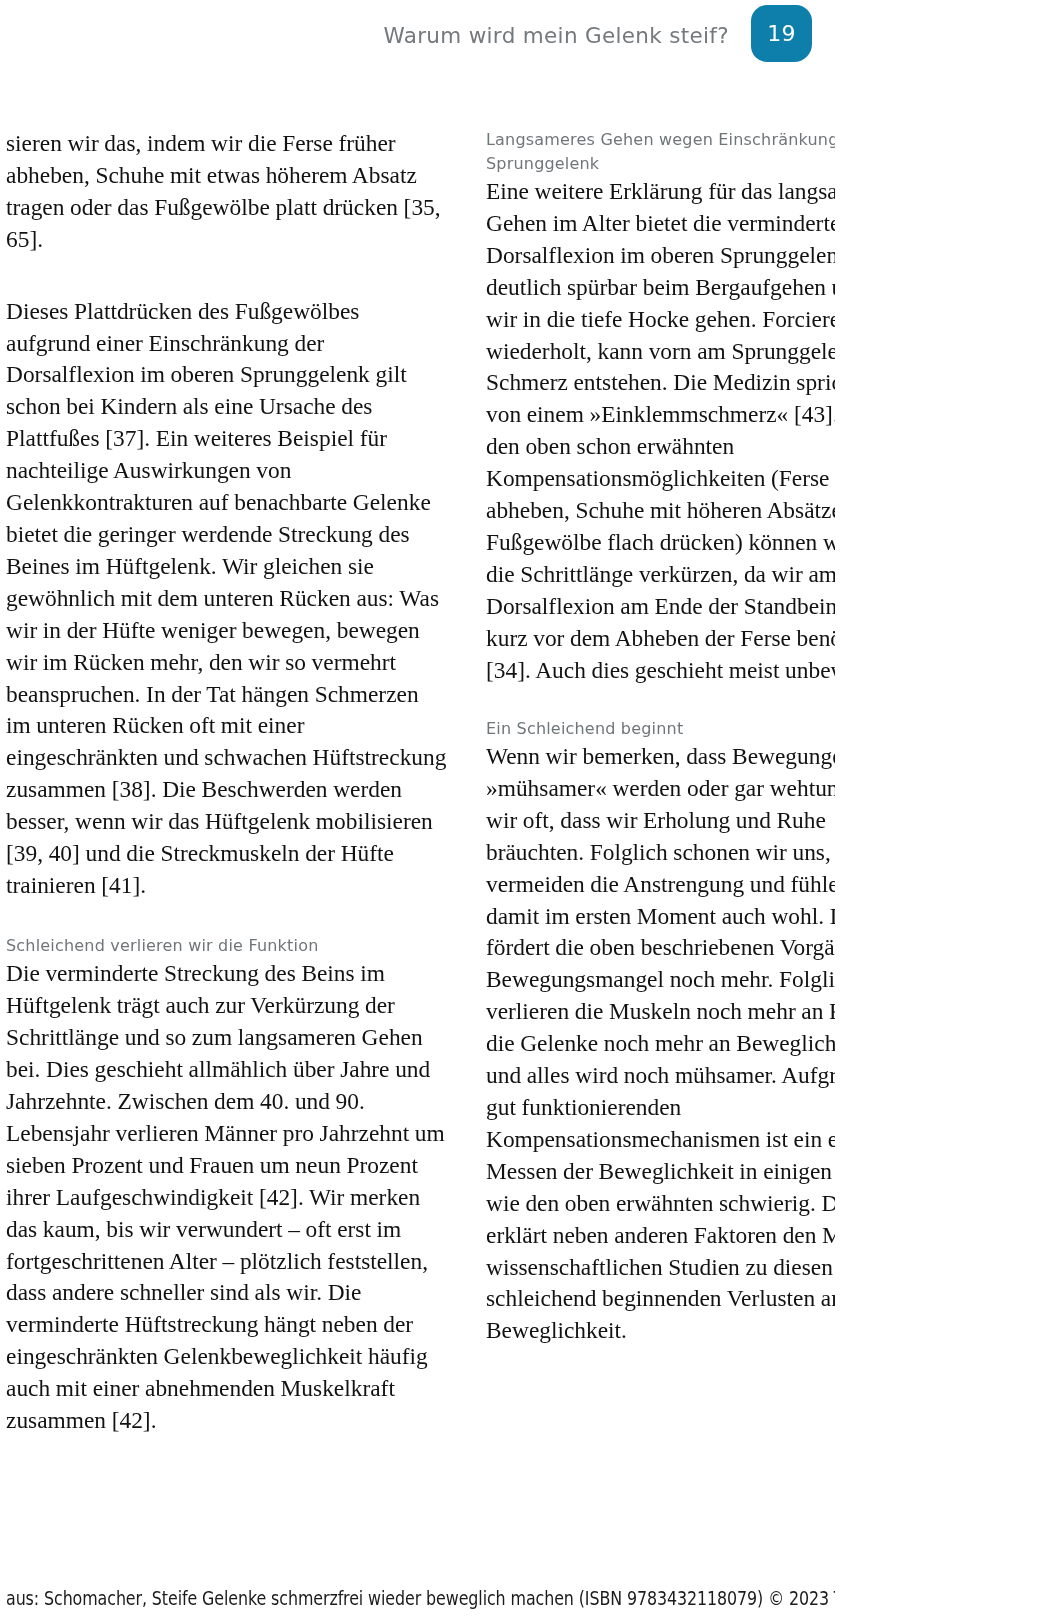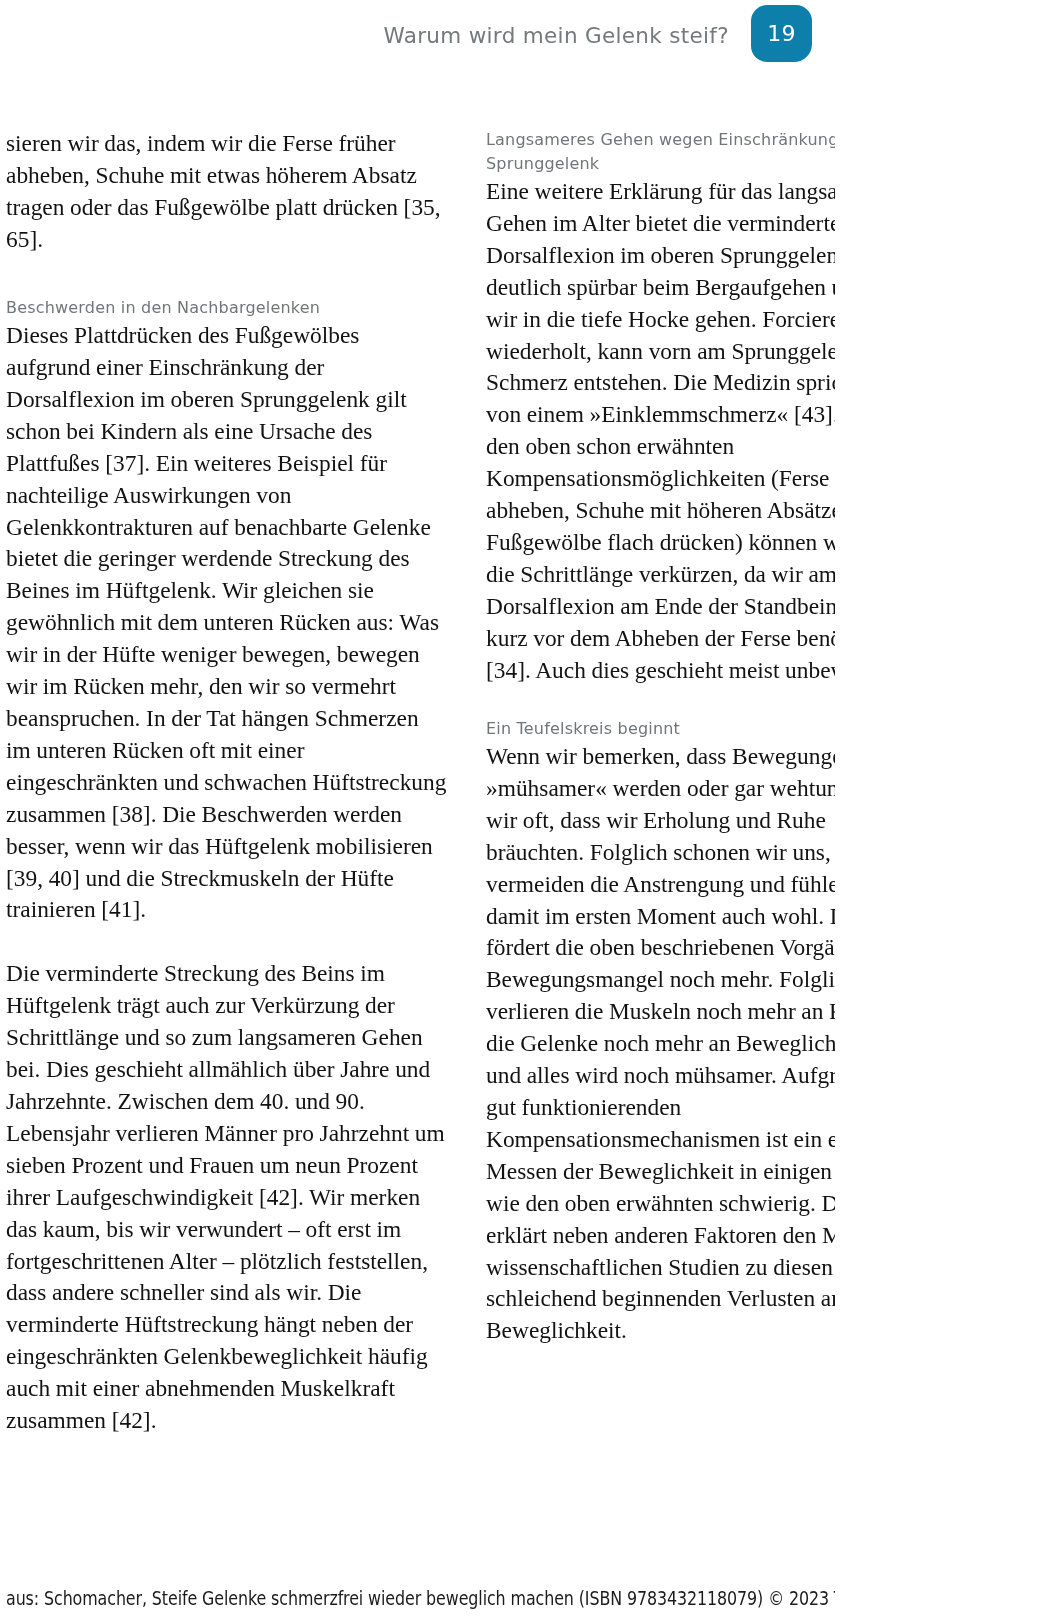--- a/index.html
+++ b/index.html
@@ -131,43 +131,43 @@
 
   <div class="columns">
 
     <div class="column">
 
       <p class="body-text">sieren wir das, indem wir die Ferse früher abheben, Schuhe mit etwas höherem Absatz tragen oder das Fußgewölbe platt drücken [35, 65].</p>
 
       <div class="gap-lg"></div>
 
       <div class="sect">
-        <h2 class="heading" style="color: rgb(111, 118, 122);">Beschwerden in den Nachbargelenken</h2>
         <p class="body-text">Dieses Plattdrücken des Fußgewölbes aufgrund einer Einschränkung der Dorsalflexion im oberen Sprunggelenk gilt schon bei Kindern als eine Ursache des Plattfußes [37]. Ein weiteres Beispiel für nachteilige Auswirkungen von Gelenkkontrakturen auf benachbarte Gelenke bietet die geringer werdende Streckung des Beines im Hüftgelenk. Wir gleichen sie gewöhnlich mit dem unteren Rücken aus: Was wir in der Hüfte weniger bewegen, bewegen wir im Rücken mehr, den wir so vermehrt beanspruchen. In der Tat hängen Schmerzen im unteren Rücken oft mit einer eingeschränkten und schwachen Hüftstreckung zusammen [38]. Die Beschwerden werden besser, wenn wir das Hüftgelenk mobilisieren [39, 40] und die Streckmuskeln der Hüfte trainieren [41].</p>
       </div>
 
       <div class="gap-md"></div>
 
       <div class="sect">
+        <h2 class="heading" style="color: rgb(111, 118, 122);">Schleichend verlieren wir die Funktion</h2>
         <p class="body-text">Die verminderte Streckung des Beins im Hüftgelenk trägt auch zur Verkürzung der Schrittlänge und so zum langsameren Gehen bei. Dies geschieht allmählich über Jahre und Jahrzehnte. Zwischen dem 40. und 90. Lebensjahr verlieren Männer pro Jahrzehnt um sieben Prozent und Frauen um neun Prozent ihrer Laufgeschwindigkeit [42]. Wir merken das kaum, bis wir verwundert – oft erst im fortgeschrittenen Alter – plötzlich feststellen, dass andere schneller sind als wir. Die verminderte Hüftstreckung hängt neben der eingeschränkten Gelenkbeweglichkeit häufig auch mit einer abnehmenden Muskelkraft zusammen [42].</p>
       </div>
 
     </div>
 
     <div class="column">
 
       <div class="sect">
         <h2 class="heading" style="color: rgb(111, 118, 122);">Langsameres Gehen wegen Einschränkung im Sprunggelenk</h2>
         <p class="body-text">Eine weitere Erklärung für das langsamere Gehen im Alter bietet die verminderte Dorsalflexion im oberen Sprunggelenk. Sie ist deutlich spürbar beim Bergaufgehen und wenn wir in die tiefe Hocke gehen. Forcieren wir das wiederholt, kann vorn am Sprunggelenk Schmerz entstehen. Die Medizin spricht dann von einem »Einklemmschmerz« [43]. Neben den oben schon erwähnten Kompensationsmöglichkeiten (Ferse früher abheben, Schuhe mit höheren Absätzen, Fußgewölbe flach drücken) können wir auch die Schrittlänge verkürzen, da wir am meisten Dorsalflexion am Ende der Standbeinphase kurz vor dem Abheben der Ferse benötigen [34]. Auch dies geschieht meist unbewusst.</p>
       </div>
 
       <div class="gap-sm"></div>
 
       <div class="sect">
-        <h2 class="heading" style="color: rgb(111, 118, 122);">Ein Teufelskreis beginnt</h2>
+        <h2 class="heading" style="color: rgb(111, 118, 122);">Ein Schleichend beginnt</h2>
         <p class="body-text">Wenn wir bemerken, dass Bewegungen »mühsamer« werden oder gar wehtun, glauben wir oft, dass wir Erholung und Ruhe bräuchten. Folglich schonen wir uns, vermeiden die Anstrengung und fühlen uns damit im ersten Moment auch wohl. Doch dies fördert die oben beschriebenen Vorgänge bei Bewegungsmangel noch mehr. Folglich verlieren die Muskeln noch mehr an Kraft und die Gelenke noch mehr an Beweglichkeit – und alles wird noch mühsamer. Aufgrund der gut funktionierenden Kompensationsmechanismen ist ein exaktes Messen der Beweglichkeit in einigen Gelenken wie den oben erwähnten schwierig. Dies erklärt neben anderen Faktoren den Mangel an wissenschaftlichen Studien zu diesen schleichend beginnenden Verlusten an Beweglichkeit.</p>
       </div>
 
     </div>
   </div>
 
   <div class="footer-credit">aus: Schomacher, Steife Gelenke schmerzfrei wieder beweglich machen (ISBN 9783432118079) © 2023 TRIAS Verlag</div>
 
 </div>
 

